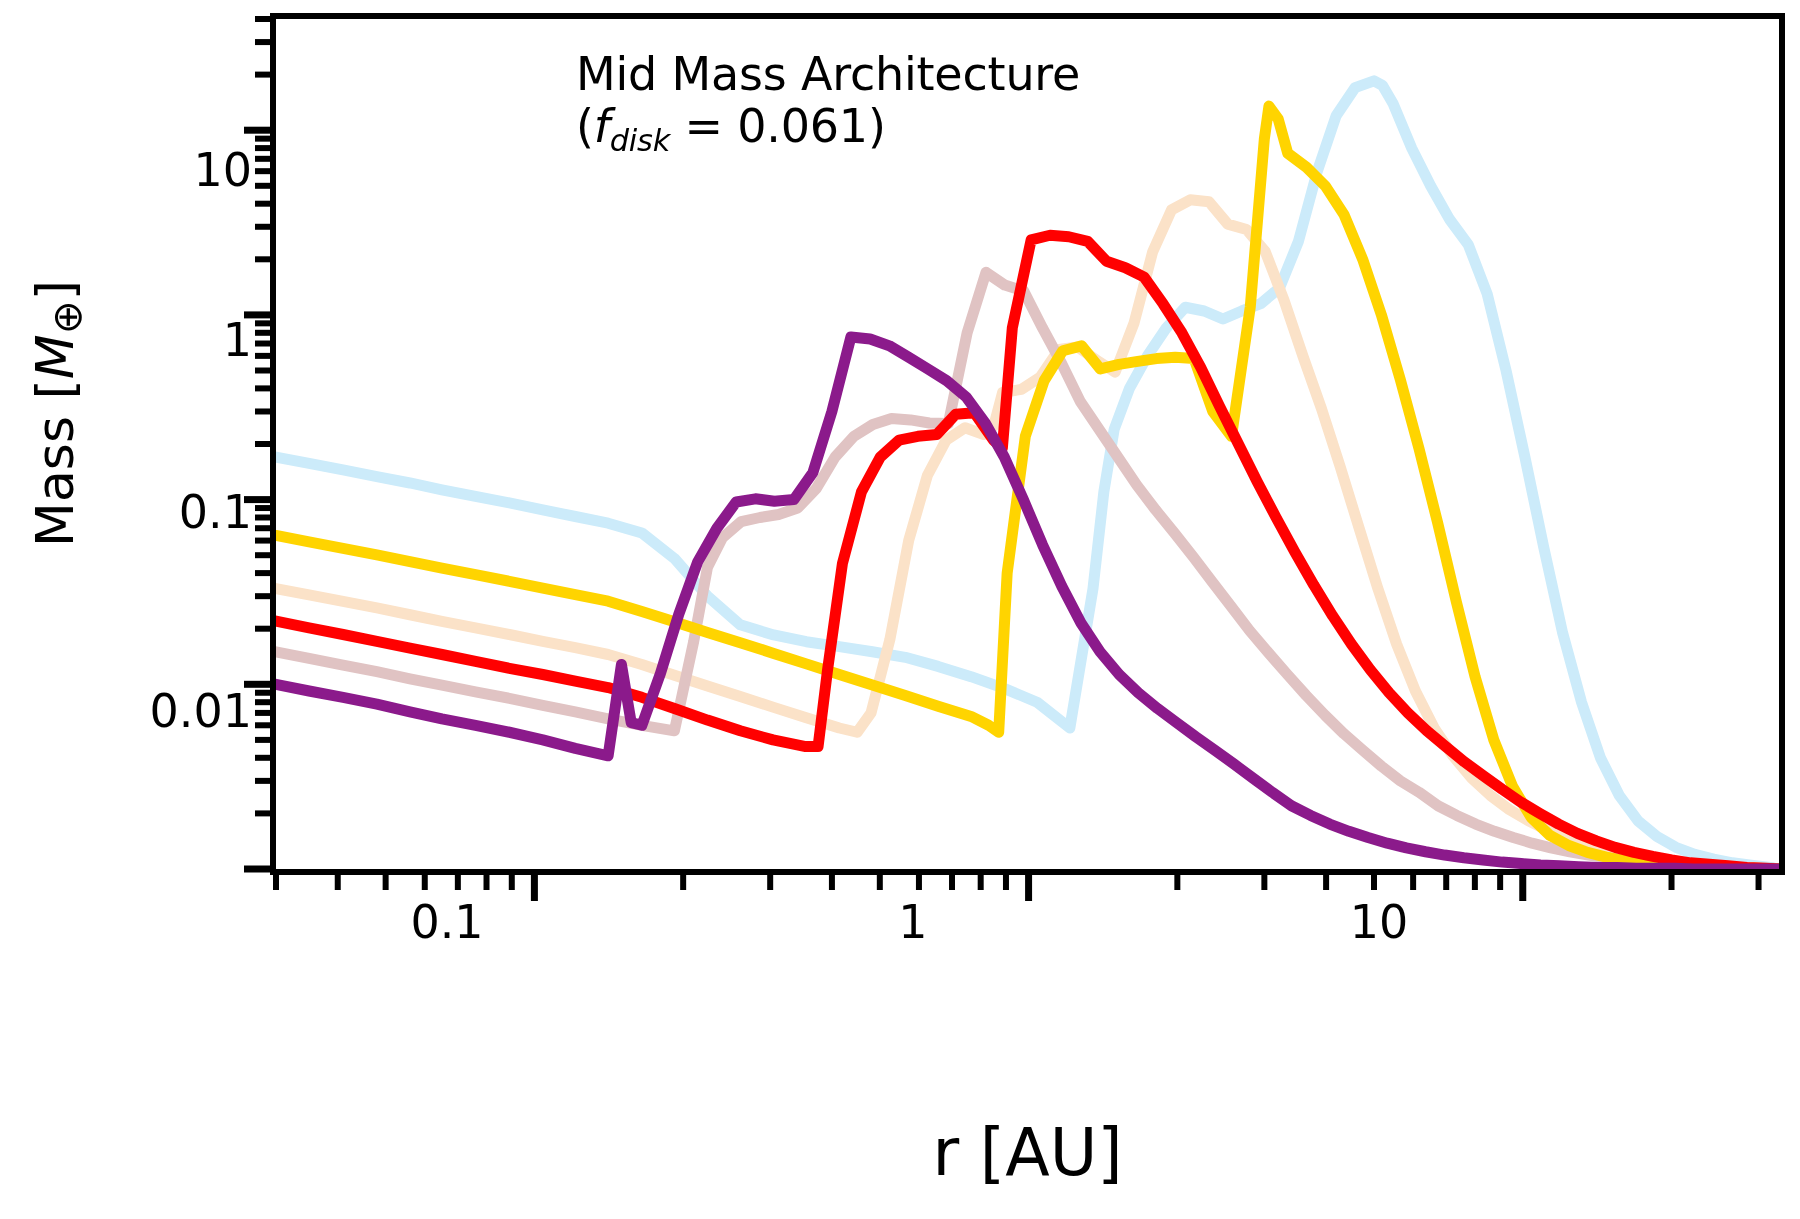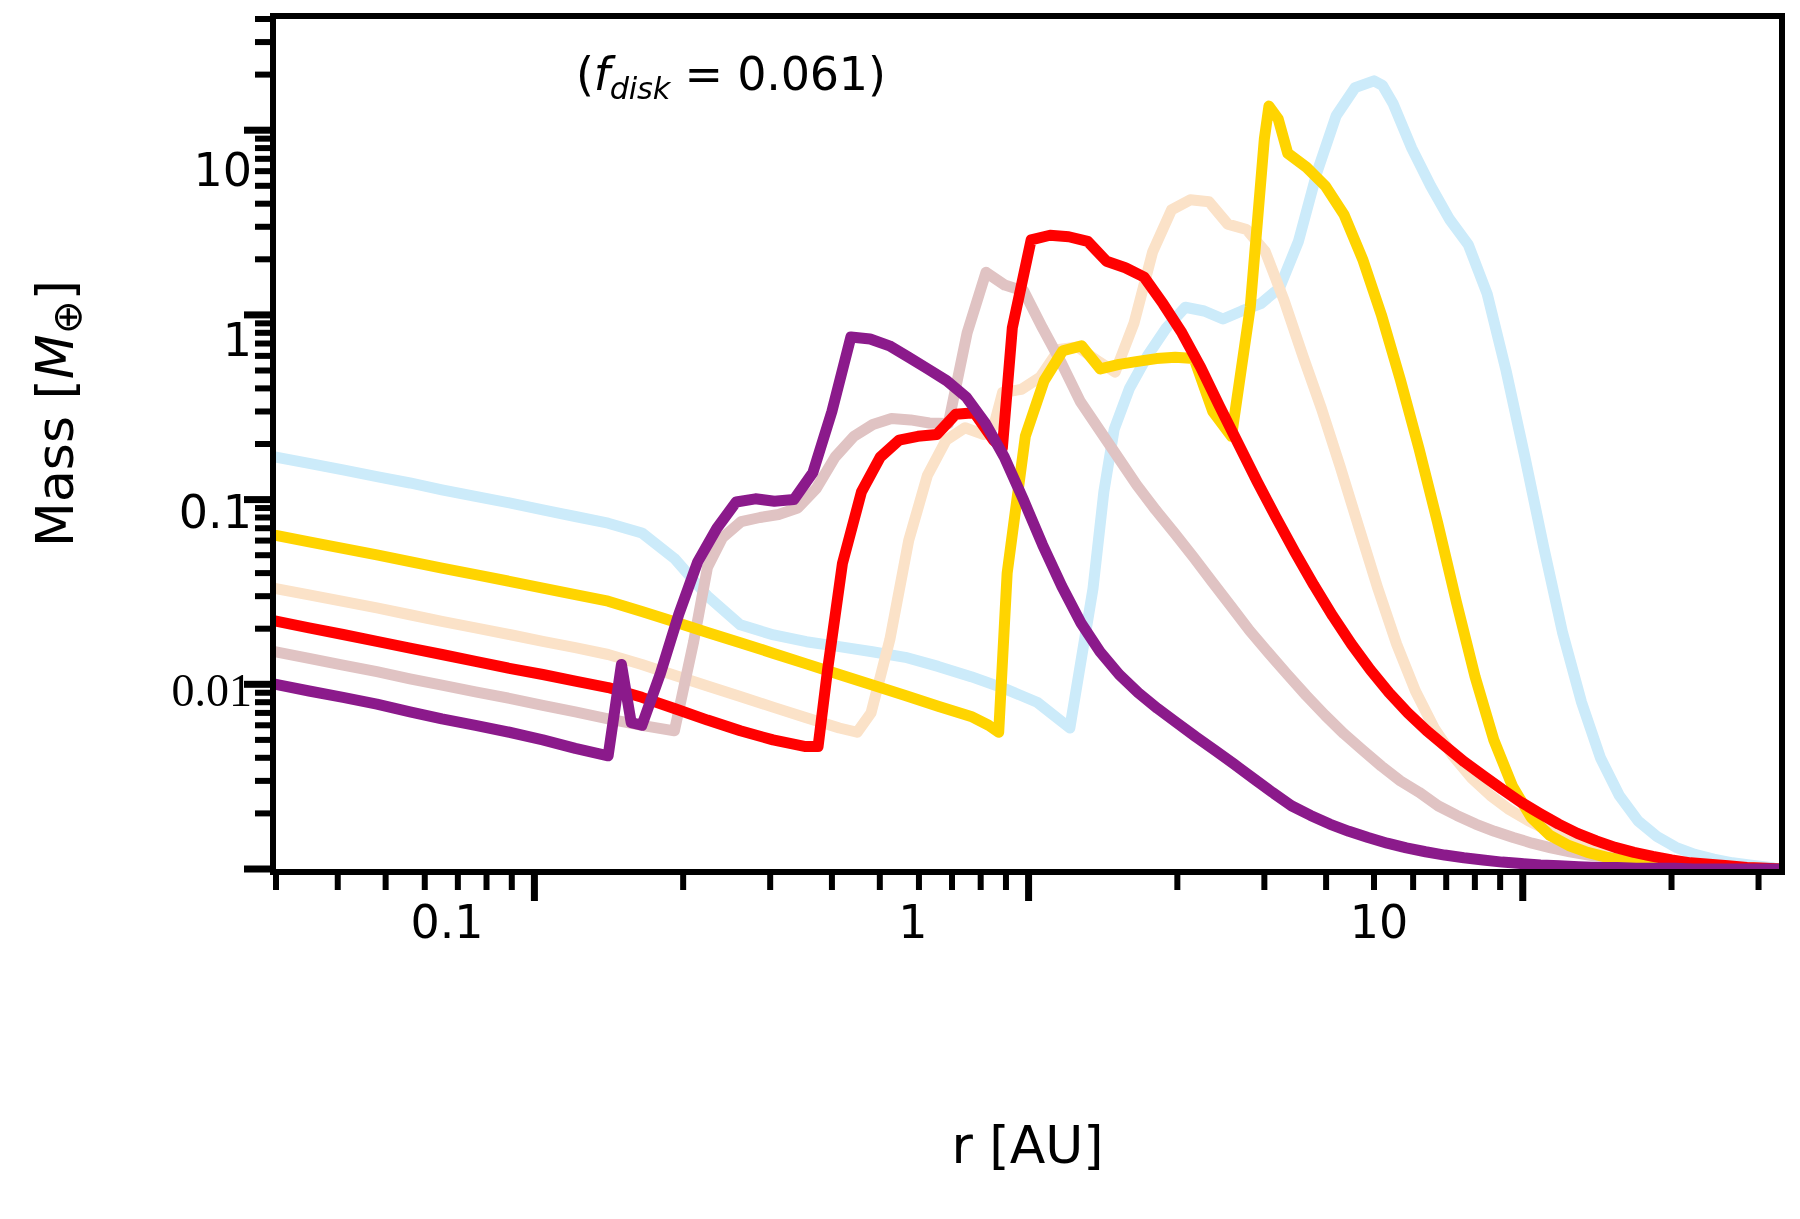--- a/index.html
+++ b/index.html
@@ -45,34 +45,34 @@
     text-align:center;
     font-size:52px;
     color:#000000;
     white-space:nowrap;
   }
   #xlabel{
     position:absolute;
     left:270px; top:1115px;
     width:1515px;
     text-align:center;
-    font-size:52px;
+    font-size:65px;
     color:#000000;
   }
   .mi{font-style:italic;}
 </style>
 </head>
 <body>
 
 <div id="figure">
 
   <div class="ylab-wrap" style="top:143px;"><span>10</span></div>
   <div class="ylab-wrap" style="top:313px;"><span>1</span></div>
   <div class="ylab-wrap" style="top:485px;"><span>0.1</span></div>
-  <div class="ylab-wrap" style="top:664px;font-family:Liberation Serif, serif;"><span>0.01</span></div>
+  <div class="ylab-wrap" style="top:684px;"><span>0.01</span></div>
 
   <div id="ylabel">
     <span>Mass [</span><span class="mi">M</span><span style="font-size:0.78em;vertical-align:-0.22em;">⊕</span><span>]</span>
   </div>
 
   <div class="xlab-wrap" style="left:377px;width:140px;top:895px;"><span>0.1</span></div>
   <div class="xlab-wrap" style="left:843px;width:140px;top:895px;"><span>1</span></div>
   <div class="xlab-wrap" style="left:1309px;width:140px;top:895px;"><span>10</span></div>
 
   <div id="xlabel">r [AU]</div>
@@ -82,21 +82,21 @@
       <g id="series-group">
           <path d="M0.00 438.04 L33.08 444.42 L67.04 450.80 L100.87 457.72 L133.96 463.99 L165.94 470.80 L199.50 477.45 L233.39 483.87 L266.81 490.85 L299.31 497.50 L332.14 504.21 L365.87 513.93 L398.40 539.47 L431.48 577.18 L464.29 605.79 L497.73 615.95 L530.31 622.74 L563.31 627.60 L596.39 632.78 L629.28 638.31 L662.10 647.40 L695.09 657.65 L728.05 669.41 L761.00 683.20 L793.84 708.99 L816.99 569.53 L827.84 472.95 L838.16 410.38 L853.45 369.40 L871.45 336.88 L890.33 308.94 L909.24 288.26 L928.14 291.99 L946.99 300.01 L965.75 291.99 L984.68 284.69 L1003.55 268.91 L1022.43 222.40 L1041.34 152.18 L1060.22 96.58 L1079.07 68.64 L1098.00 61.85 L1106.41 66.31 L1116.89 84.21 L1135.69 129.10 L1154.57 166.80 L1173.44 200.13 L1192.30 225.68 L1211.17 274.85 L1230.05 351.50 L1248.90 438.04 L1267.80 528.56 L1286.60 613.81 L1305.53 683.20 L1324.42 738.80 L1343.30 776.50 L1362.15 801.96 L1380.98 817.48 L1399.88 828.34 L1418.79 835.38 L1437.67 840.20 L1456.57 843.83 L1475.42 846.09 L1494.31 848.41 L1503.00 850.00 " fill="none" stroke="#CCEBFA" stroke-width="11" stroke-linejoin="round" stroke-linecap="round"></path>
           <path d="M0.00 569.53 L33.08 575.85 L67.04 582.42 L100.87 588.96 L133.96 595.75 L165.94 602.42 L199.50 608.90 L233.39 615.52 L266.81 622.27 L299.31 628.61 L332.14 635.50 L365.87 645.50 L398.40 656.21 L431.48 666.92 L464.29 677.40 L497.73 688.38 L530.31 698.63 L563.31 708.99 L581.20 713.26 L595.05 693.91 L613.88 620.41 L632.69 521.58 L651.36 456.53 L670.12 421.09 L689.11 408.72 L707.88 415.55 L717.70 407.10 L726.60 373.51 L745.38 370.41 L764.27 358.19 L782.95 330.46 L801.67 328.02 L820.46 340.99 L839.17 353.12 L857.96 304.35 L876.69 232.65 L895.47 190.95 L914.25 180.79 L933.01 182.72 L951.79 205.15 L970.55 210.50 L989.29 232.65 L1008.04 281.28 L1026.84 336.88 L1045.55 389.85 L1064.33 448.08 L1083.11 509.21 L1101.87 569.53 L1120.63 625.13 L1139.40 671.99 L1158.17 708.99 L1176.94 736.82 L1195.71 759.25 L1214.47 776.50 L1233.23 790.49 L1252.06 801.53 L1270.70 810.81 L1289.61 818.55 L1308.29 825.34 L1327.10 830.83 L1345.88 835.38 L1364.65 838.79 L1383.38 841.63 L1402.18 843.83 L1420.90 845.33 L1439.69 846.85 L1458.42 848.41 L1477.18 849.20 L1495.93 850.00 L1503.00 850.00 " fill="none" stroke="#FBE2C8" stroke-width="11" stroke-linejoin="round" stroke-linecap="round"></path>
           <path d="M0.00 632.78 L33.08 639.46 L67.04 646.13 L100.87 652.71 L133.96 659.87 L165.94 666.11 L199.50 672.87 L233.39 679.29 L266.81 686.27 L299.31 692.77 L332.14 699.85 L365.87 706.28 L398.40 711.81 L417.63 622.74 L431.48 548.30 L446.29 518.95 L465.11 502.61 L483.92 498.50 L502.60 495.55 L521.67 489.05 L540.35 469.39 L559.12 438.04 L577.84 417.35 L596.83 405.51 L615.51 399.46 L634.56 400.93 L653.42 403.95 L672.32 404.57 L691.12 313.80 L709.99 253.34 L728.77 266.10 L747.58 271.83 L766.50 308.94 L785.36 343.86 L804.21 382.44 L823.10 410.38 L841.88 438.04 L860.70 465.98 L879.56 490.85 L898.42 513.93 L917.26 537.82 L936.04 562.55 L954.91 587.13 L973.71 611.73 L992.54 633.85 L1011.40 655.50 L1030.22 676.47 L1049.03 696.24 L1067.86 714.73 L1086.67 731.15 L1105.50 747.25 L1124.34 761.88 L1143.16 773.35 L1161.99 786.75 L1180.83 796.43 L1199.65 805.11 L1218.47 812.30 L1237.28 818.55 L1256.00 824.16 L1274.88 828.95 L1293.79 832.75 L1312.59 836.05 L1331.33 838.79 L1350.17 840.91 L1369.06 843.09 L1387.88 844.57 L1406.71 846.09 L1425.52 846.85 L1444.36 847.63 L1463.17 848.41 L1481.97 849.20 L1496.40 849.20 L1503.00 850.00 " fill="none" stroke="#E0C3C3" stroke-width="11" stroke-linejoin="round" stroke-linecap="round"></path>
           <path d="M0.00 516.40 L33.08 522.92 L67.04 529.29 L100.87 535.88 L133.96 542.54 L165.94 549.05 L199.50 555.72 L233.39 562.33 L266.81 569.05 L299.31 575.59 L332.14 582.14 L365.87 592.44 L398.40 602.79 L431.48 613.39 L464.29 623.69 L497.73 634.40 L530.31 644.87 L563.31 655.50 L596.39 666.11 L629.28 676.47 L662.10 687.31 L695.09 697.42 L712.59 706.28 L722.69 713.26 L731.16 554.10 L749.33 417.35 L768.10 361.75 L786.82 331.70 L805.56 326.84 L824.33 349.91 L843.01 345.33 L861.74 342.41 L880.51 339.60 L899.29 338.22 L918.06 339.60 L936.77 392.48 L955.49 417.35 L974.24 288.26 L988.36 119.65 L992.96 87.13 L1002.21 99.99 L1011.73 134.28 L1030.45 148.26 L1049.19 166.80 L1067.91 195.41 L1086.67 240.30 L1105.42 295.90 L1124.15 359.95 L1142.88 429.11 L1161.61 503.68 L1180.33 582.71 L1199.06 657.65 L1217.78 720.90 L1236.52 767.41 L1255.18 798.51 L1273.94 816.41 L1292.75 826.52 L1311.49 833.39 L1330.17 838.09 L1348.97 841.63 L1367.72 843.83 L1386.43 845.33 L1405.18 846.85 L1423.93 847.63 L1442.64 848.41 L1461.36 849.20 L1480.10 849.20 L1498.86 850.00 L1503.00 850.00 " fill="none" stroke="#FFD400" stroke-width="11" stroke-linejoin="round" stroke-linecap="round"></path>
           <path d="M0.00 602.05 L33.08 608.90 L67.04 615.52 L100.87 622.27 L133.96 629.12 L165.94 635.50 L199.50 642.42 L233.39 649.35 L266.81 655.50 L299.31 662.15 L332.14 668.57 L365.87 678.34 L398.40 689.45 L431.48 701.10 L464.29 711.81 L497.02 720.90 L529.70 727.59 L542.07 727.59 L551.59 650.68 L566.40 544.65 L585.45 472.95 L604.24 438.04 L623.10 421.09 L641.87 417.35 L660.78 415.55 L679.68 395.20 L698.43 393.82 L717.45 421.09 L726.36 429.11 L736.31 308.94 L755.14 220.81 L774.01 216.23 L792.78 217.73 L811.68 222.40 L830.54 242.33 L849.39 248.75 L868.22 258.20 L887.03 284.69 L905.91 313.80 L924.70 348.35 L943.58 387.30 L962.39 425.00 L981.24 462.70 L1000.06 498.50 L1018.92 533.05 L1037.74 565.96 L1056.61 596.76 L1075.43 625.13 L1094.27 650.68 L1113.12 673.75 L1131.95 693.91 L1150.78 711.81 L1169.63 727.59 L1188.45 742.91 L1207.29 756.70 L1226.12 770.33 L1244.95 783.19 L1263.87 794.40 L1282.65 805.11 L1301.41 814.33 L1320.35 821.87 L1339.15 828.34 L1357.98 833.39 L1376.81 837.41 L1395.63 840.91 L1414.51 843.83 L1433.31 845.33 L1452.16 846.85 L1471.01 848.41 L1489.79 849.20 L1503.00 850.00 " fill="none" stroke="#FF0000" stroke-width="11" stroke-linejoin="round" stroke-linecap="round"></path>
           <path d="M0.00 665.30 L33.08 671.99 L67.04 678.34 L100.87 685.23 L133.96 692.77 L165.94 699.85 L199.50 706.28 L233.39 713.26 L266.81 720.90 L299.31 729.35 L332.14 736.82 L345.42 645.50 L355.21 703.65 L365.87 706.28 L384.55 654.09 L402.82 595.08 L421.68 542.89 L440.86 509.21 L460.14 483.04 L479.37 479.80 L498.43 482.22 L517.86 480.60 L536.86 453.61 L555.92 392.48 L574.91 317.91 L594.16 320.05 L613.47 326.84 L632.69 338.22 L651.71 349.91 L670.75 361.75 L689.98 377.85 L709.20 403.95 L728.29 438.04 L747.36 480.60 L766.50 525.69 L785.72 567.14 L804.89 603.90 L824.02 632.78 L843.15 655.50 L862.25 673.75 L881.45 689.45 L900.59 703.65 L919.74 717.75 L938.86 731.15 L957.98 745.05 L977.13 759.25 L996.30 773.35 L1015.41 786.75 L1034.59 796.43 L1053.72 805.11 L1072.89 812.30 L1092.03 818.55 L1111.19 824.16 L1130.37 828.95 L1149.53 832.75 L1168.67 836.05 L1187.83 838.79 L1206.98 840.91 L1226.14 843.09 L1245.27 844.57 L1264.47 846.09 L1283.55 846.85 L1302.74 847.63 L1321.87 848.41 L1341.10 848.41 L1360.14 849.20 L1379.37 849.20 L1398.51 849.20 L1417.63 850.00 L1436.79 850.00 L1455.92 850.00 L1475.12 850.00 L1494.24 850.00 L1503.00 850.00 " fill="none" stroke="#8B1A8B" stroke-width="11" stroke-linejoin="round" stroke-linecap="round"></path>
         </g>
     </svg>
 
-    <div id="annotation"><span class="l2"><span>(</span><span class="ital">f</span><span class="sub">disk</span><span> = 0.061)</span></span></div>
+    <div id="annotation"><span>Mid Mass Architecture</span><span class="l2"><span>(</span><span class="ital">f</span><span class="sub">disk</span><span> = 0.061)</span></span></div>
   </div>
 
   <svg style="position:absolute;left:0;top:0;width:1800px;height:1219px;pointer-events:none;">
     <g id="ticks" stroke="#000" fill="none">
         <line x1="244" y1="869" x2="270" y2="869" stroke-width="7"></line>
         <line x1="255" y1="813.3997912246796" x2="270" y2="813.3997912246796" stroke-width="6"></line>
         <line x1="255" y1="780.8757540588497" x2="270" y2="780.8757540588497" stroke-width="6"></line>
         <line x1="255" y1="757.7995824493591" x2="270" y2="757.7995824493591" stroke-width="6"></line>
         <line x1="255" y1="739.9003131629806" x2="270" y2="739.9003131629806" stroke-width="6"></line>
         <line x1="255" y1="725.2755452835293" x2="270" y2="725.2755452835293" stroke-width="6"></line>

